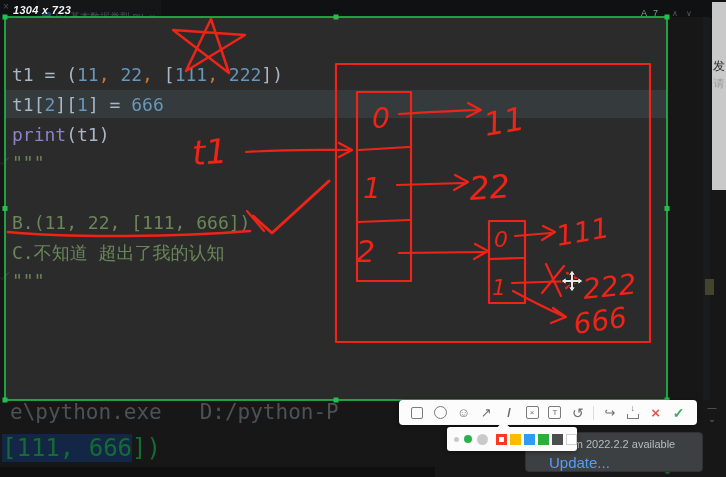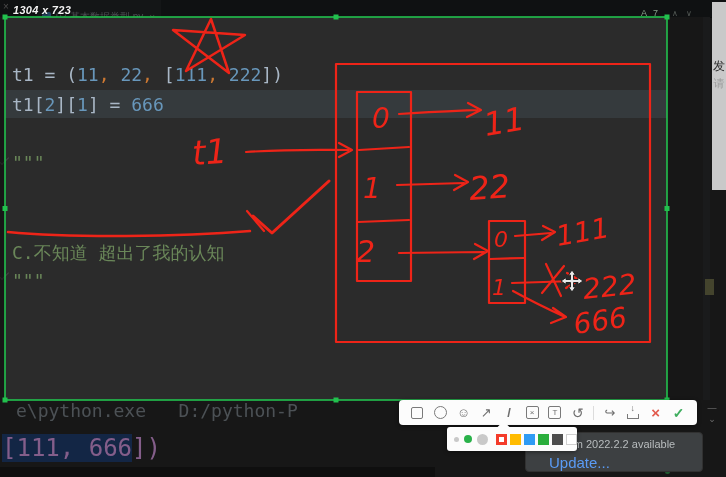--- a/index.html
+++ b/index.html
@@ -24,24 +24,24 @@
             font-size:18px;line-height:26px;}
   .tk-txt{color:#a9b7c6;} .tk-num{color:#6897bb;} .tk-comma{color:#cc7832;}
   .tk-kw{color:#8f82c8;} .tk-comment{color:#6a8759;}
   .fold{position:absolute;left:-3px;width:9px;height:9px;border:1px solid #5a5a5a;border-top:none;border-left:none;
         transform:rotate(45deg);opacity:.55;}
 
   .scrolltrack{position:absolute;left:703px;top:17px;width:7px;height:383px;background:#37393b;opacity:.55;z-index:1;}
   .scrollmark{position:absolute;left:705px;top:279px;width:9px;height:16px;background:#7c7d52;z-index:1;}
 
   
-  .term-path{position:absolute;left:16px;top:400px;font-family:"DejaVu Sans Mono",monospace;
-             font-size:18px;color:#8a949c;white-space:pre;z-index:1;}
+  .term-path{position:absolute;left:10px;top:400px;font-family:"DejaVu Sans Mono",monospace;
+             font-size:21px;color:#8a949c;white-space:pre;z-index:1;}
   .term-out{position:absolute;left:2px;top:429px;font-family:"DejaVu Sans Mono",monospace;
-            font-size:24px;line-height:38px;color:#f0abfc;white-space:pre;z-index:1;}
+            font-size:24px;line-height:38px;color:#22c55e;white-space:pre;z-index:1;}
   .term-out .sel{background:#24457e;}
   .term-strip{position:absolute;left:0;top:467px;width:435px;height:10px;background:#1d1d1d;z-index:1;}
 
   
   .dim{position:absolute;background:rgba(0,0,0,0.45);z-index:2;}
 
   
   svg.overlay{position:absolute;left:0;top:0;z-index:4;}
   .ink{stroke:#ee2418;fill:none;stroke-width:2.2;stroke-linecap:round;stroke-linejoin:round;}
   .hand{fill:#ee2418;font-family:"DejaVu Sans",sans-serif;font-style:italic;}
@@ -118,21 +118,23 @@
         </span>
       <span class="tabtitle">02.基本数据类型.py</span>
       <span class="tabclose">×</span>
     </div>
   </div>
 
   <div class="editor">
     <div class="curline"></div>
     <div class="codeline" style="top:45px"><span class="tk-txt">t1 = (</span><span class="tk-num">11</span><span class="tk-comma">,</span><span class="tk-txt"> </span><span class="tk-num">22</span><span class="tk-comma">,</span><span class="tk-txt"> [</span><span class="tk-num">111</span><span class="tk-comma">,</span><span class="tk-txt"> </span><span class="tk-num">222</span><span class="tk-txt">])</span></div>
     <div class="codeline" style="top:75px"><span class="tk-txt">t1[</span><span class="tk-num">2</span><span class="tk-txt">][</span><span class="tk-num">1</span><span class="tk-txt">] = </span><span class="tk-num">666</span></div>
+    <div class="codeline" style="top:105px"><span class="tk-kw">print</span><span class="tk-txt">(t1)</span></div>
     <div class="codeline" style="top:133px"><span class="tk-comment">"""</span></div>
+    <div class="codeline" style="top:193px"><span class="tk-comment">B.(11, 22, [111, 666])</span></div>
     <div class="codeline" style="top:223px"><span class="tk-comment">C.不知道 超出了我的认知</span></div>
     <div class="codeline" style="top:251px"><span class="tk-comment">"""</span></div>
     <div class="fold" style="top:136px"></div>
     <div class="fold" style="top:251px"></div>
   </div>
 
   <div class="scrolltrack"></div>
   <div class="scrollmark"></div>
 
   <div class="term-path">e\python.exe   D:/python-P</div>

